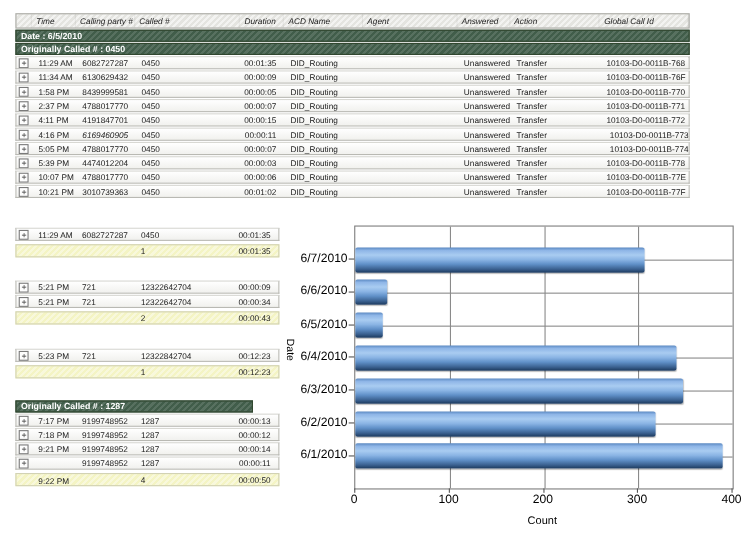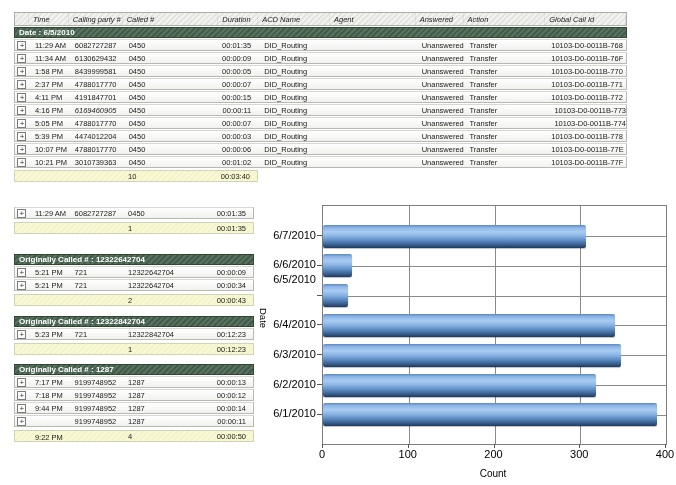--- a/index.html
+++ b/index.html
@@ -76,20 +76,23 @@
         <div class="c" style="width: 40px;">Duration</div>
         <div class="c" style="width: 72px;">ACD Name</div>
         <div class="c" style="width: 86px;">Agent</div>
         <div class="c" style="width: 48px;">Answered</div>
         <div class="c" style="width: 82px;">Action</div>
         <div class="c" style="width: 81px;">Global Call Id</div>
       </div>
     <div class="grow" style="width:613px;">
         <span>Date : 6/5/2010</span>
       </div>
+    <div class="grow" style="width:613px;">
+        <span>Originally Called # : 0450</span>
+      </div>
     <div>
         <div class="drow">
           <div class="expand">
             <span class="plusbox">+</span>
           </div>
           <div class="cell" style="width: 40px;">11:29 AM</div>
           <div class="cell" style="width: 54px;">6082727287</div>
           <div class="cell" style="width: 96px;">0450</div>
           <div class="cell r" style="width: 40px;">00:01:35</div>
           <div class="cell" style="width: 72px;">DID_Routing</div>
@@ -218,25 +221,20 @@
           <div class="cell" style="width: 54px;">3010739363</div>
           <div class="cell" style="width: 96px;">0450</div>
           <div class="cell r" style="width: 40px;">00:01:02</div>
           <div class="cell" style="width: 72px;">DID_Routing</div>
           <div class="cell" style="width: 86px;"></div>
           <div class="cell" style="width: 48px;">Unanswered</div>
           <div class="cell" style="width: 82px;">Transfer</div>
           <div class="cell" style="width: 81px;">10103-D0-0011B-77F</div>
         </div>
       </div>
-    <div class="sumrow" style="width:244px;">
-      <div class="sp"></div>
-      <div class="cell" style="width:96px;">10</div>
-      <div class="cell r" style="width:40px;">00:03:40</div>
-    </div>
   </div>
 
   <div class="tbl" style="left:14px;top:206px;width:240px;">
     <div>
         <div class="drow">
           <div class="expand">
             <span class="plusbox">+</span>
           </div>
           <div class="cell" style="width: 40px;">11:29 AM</div>
           <div class="cell" style="width: 54px;">6082727287</div>
@@ -245,23 +243,20 @@
         </div>
       </div>
     <div class="sumrow" style="width:240px;margin-top:3px;">
       <div class="sp"></div>
       <div class="cell" style="width:68px;">1</div>
       <div class="cell r" style="width:64px;">00:01:35</div>
     </div>
   </div>
 
   <div class="tbl" style="left:14px;top:254px;width:240px;">
-    <div class="grow" style="width:240px;margin-top:0;">
-      <span>Originally Called # : 12322642704</span>
-      </div>
     <div>
         <div class="drow">
           <div class="expand">
             <span class="plusbox">+</span>
           </div>
           <div class="cell" style="width: 40px;">5:21 PM</div>
           <div class="cell" style="width: 54px;">721</div>
           <div class="cell" style="width: 68px;">12322642704</div>
           <div class="cell r" style="width: 64px;">00:00:09</div>
         </div>
@@ -276,43 +271,40 @@
         </div>
       </div>
     <div class="sumrow" style="width:240px;margin-top:3px;">
       <div class="sp"></div>
       <div class="cell" style="width:68px;">2</div>
       <div class="cell r" style="width:64px;">00:00:43</div>
     </div>
   </div>
 
   <div class="tbl" style="left:14px;top:316px;width:240px;">
-    <div class="grow" style="width:240px;margin-top:0;">
-      <span>Originally Called # : 12322842704</span>
-      </div>
     <div>
         <div class="drow">
           <div class="expand">
             <span class="plusbox">+</span>
           </div>
           <div class="cell" style="width: 40px;">5:23 PM</div>
           <div class="cell" style="width: 54px;">721</div>
           <div class="cell" style="width: 68px;">12322842704</div>
           <div class="cell r" style="width: 64px;">00:12:23</div>
         </div>
       </div>
     <div class="sumrow" style="width:240px;margin-top:3px;">
       <div class="sp"></div>
       <div class="cell" style="width:68px;">1</div>
       <div class="cell r" style="width:64px;">00:12:23</div>
     </div>
   </div>
 
   <div class="tbl" style="left:14px;top:364px;width:240px;">
-    <div class="grow" style="width:240px;margin-top:0;">
+    <div class="grow" style="width:216px;margin-top:0;">
       <span>Originally Called # : 1287</span>
       </div>
     <div>
         <div class="drow">
           <div class="expand">
             <span class="plusbox">+</span>
           </div>
           <div class="cell" style="width: 40px;">7:17 PM</div>
           <div class="cell" style="width: 54px;">9199748952</div>
           <div class="cell" style="width: 68px;">1287</div>
@@ -324,21 +316,21 @@
           </div>
           <div class="cell" style="width: 40px;">7:18 PM</div>
           <div class="cell" style="width: 54px;">9199748952</div>
           <div class="cell" style="width: 68px;">1287</div>
           <div class="cell r" style="width: 64px;">00:00:12</div>
         </div>
         <div class="drow">
           <div class="expand">
             <span class="plusbox">+</span>
           </div>
-          <div class="cell" style="width: 40px;">9:44 PM</div>
+          <div class="cell" style="width: 40px;">9:21 PM</div>
           <div class="cell" style="width: 54px;">9199748952</div>
           <div class="cell" style="width: 68px;">1287</div>
           <div class="cell r" style="width: 64px;">00:00:14</div>
         </div>
         <div class="drow">
           <div class="expand">
             <span class="plusbox">+</span>
           </div>
           <div class="cell" style="width: 40px; margin-top: 33px;">9:22 PM</div>
           <div class="cell" style="width: 54px;">9199748952</div>
@@ -370,21 +362,21 @@
         <div class="bar" style="top: 137.7px; width: 298.41px;"></div>
         <div class="hgrid" style="top: 179px;"></div>
         <div class="bar" style="top: 167.5px; width: 272.685px;"></div>
         <div class="hgrid" style="top: 208.8px;"></div>
         <div class="bar" style="top: 197.3px; width: 334.425px;"></div>
       </div>
       <div class="ylab" style="top: 228.5px;">6/7/2010</div>
       <div class="ytick" style="top: 235px;"></div>
       <div class="ylab" style="top: 258.3px;">6/6/2010</div>
       <div class="ytick" style="top: 264.8px;"></div>
-      <div class="ylab" style="top: 273px;">6/5/2010</div>
+      <div class="ylab" style="top: 289px;">6/5/2010</div>
       <div class="ytick" style="top: 294.6px;"></div>
       <div class="ylab" style="top: 317.9px;">6/4/2010</div>
       <div class="ytick" style="top: 324.4px;"></div>
       <div class="ylab" style="top: 347.7px;">6/3/2010</div>
       <div class="ytick" style="top: 354.2px;"></div>
       <div class="ylab" style="top: 377.5px;">6/2/2010</div>
       <div class="ytick" style="top: 384px;"></div>
       <div class="ylab" style="top: 407.3px;">6/1/2010</div>
       <div class="ytick" style="top: 413.8px;"></div>
       <div class="xtick" style="left: 322px;"></div>

